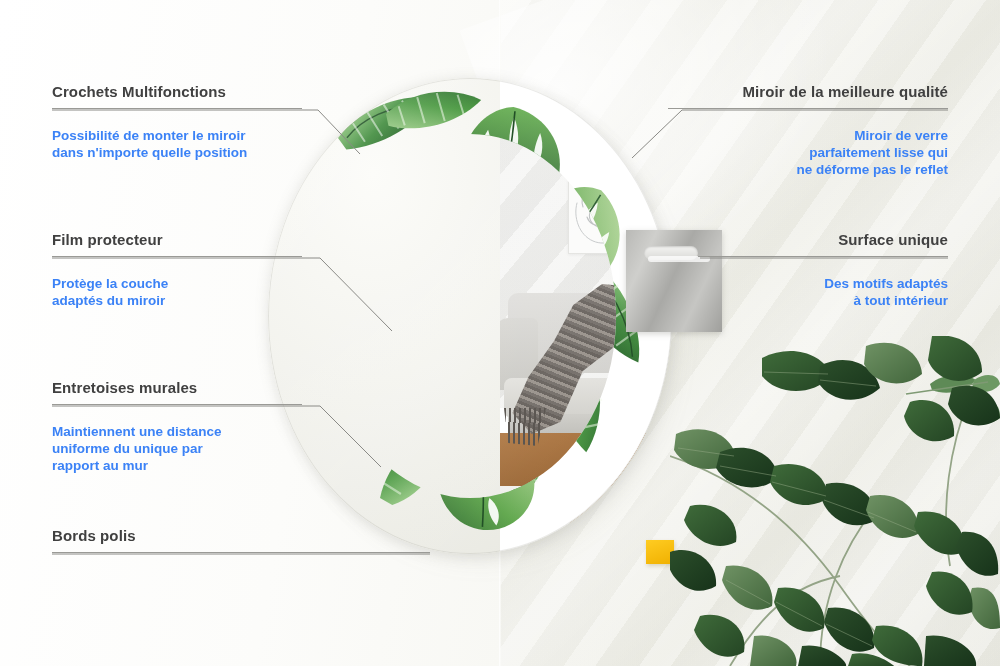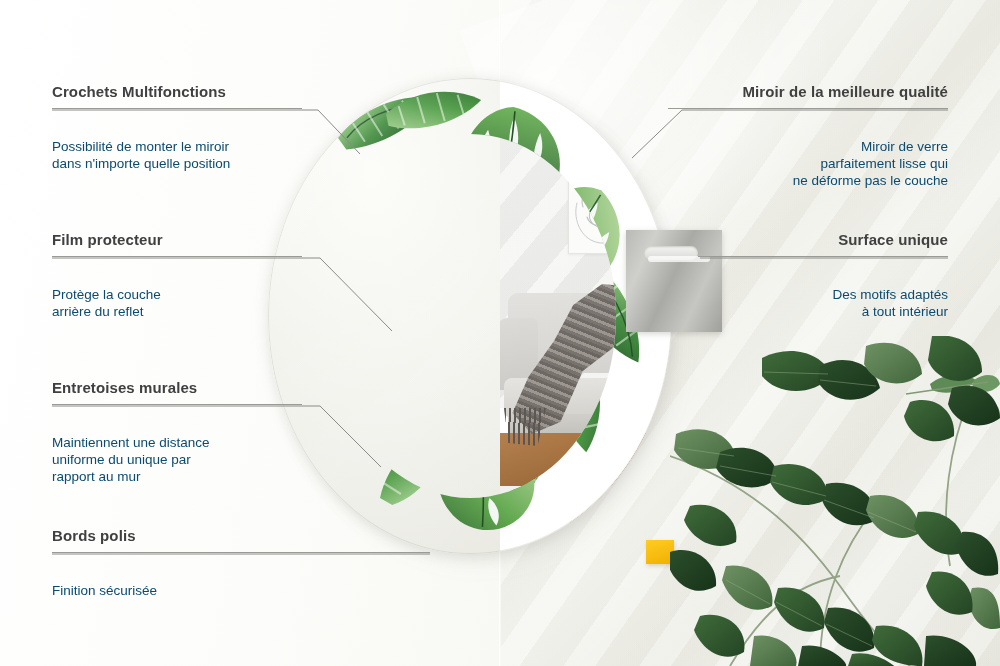--- a/index.html
+++ b/index.html
@@ -205,22 +205,22 @@
   
   .label { position:absolute; }
   .label h3 {
     font-size:15px; font-weight:bold; color:#404040; letter-spacing:0.1px;
     white-space:nowrap;
   }
   .label .rule {
     height:1px; background:#9a9a96; margin-top:8px;
   }
   .label p {
-    font-size:13.5px; line-height:17px; color:#0c4a6e; margin-top:29px;
-    font-weight:normal;
+    font-size:13.5px; line-height:17px; color:#3b82f6; margin-top:18px;
+    font-weight:bold;
   }
   .label.left { left:52px; }
   .label.left h3, .label.left p { text-align:left; }
   .label.right { text-align:right; }
   .label.right h3, .label.right p { text-align:right; }
 
   
   .foliage { position:absolute; right:0; bottom:0; width:330px; height:330px; }
   .foliage svg { display:block; }
   .foliage-top { position:absolute; right:0; top:370px; width:130px; height:90px; }
@@ -406,39 +406,38 @@
 
   <div class="label left" style="top:83px; width:250px;">
     <h3>Crochets Multifonctions</h3>
     <div class="rule"></div>
     <p><span>Possibilité de monter le miroir</span><br><span>dans n'importe quelle position</span></p>
   </div>
 
   <div class="label left" style="top:231px; width:250px;">
     <h3>Film protecteur</h3>
     <div class="rule"></div>
-    <p><span>Protège la couche</span><br><span>arrière du reflet</span></p>
+    <p><span>Protège la couche</span><br><span>adaptés du miroir</span></p>
   </div>
 
   <div class="label left" style="top:379px; width:250px;">
     <h3>Entretoises murales</h3>
     <div class="rule"></div>
     <p><span>Maintiennent une distance</span><br><span>uniforme du unique par</span><br><span>rapport au mur</span></p>
   </div>
 
   <div class="label left" style="top:527px; width:378px;">
     <h3>Bords polis</h3>
     <div class="rule"></div>
-    <p><span>Finition sécurisée</span></p>
   </div>
 
   <div class="label right" style="left:668px; top:83px; width:280px;">
     <h3>Miroir de la meilleure qualité</h3>
     <div class="rule"></div>
-    <p><span>Miroir de verre</span><br><span>parfaitement lisse qui</span><br><span>ne déforme pas le couche</span></p>
+    <p><span>Miroir de verre</span><br><span>parfaitement lisse qui</span><br><span>ne déforme pas le reflet</span></p>
   </div>
 
   <div class="label right" style="left:698px; top:231px; width:250px;">
     <h3>Surface unique</h3>
     <div class="rule"></div>
     <p><span>Des motifs adaptés</span><br><span>à tout intérieur</span></p>
   </div>
 
   <div class="foliage-top">
     <svg width="130" height="90" viewBox="0 0 130 90">

